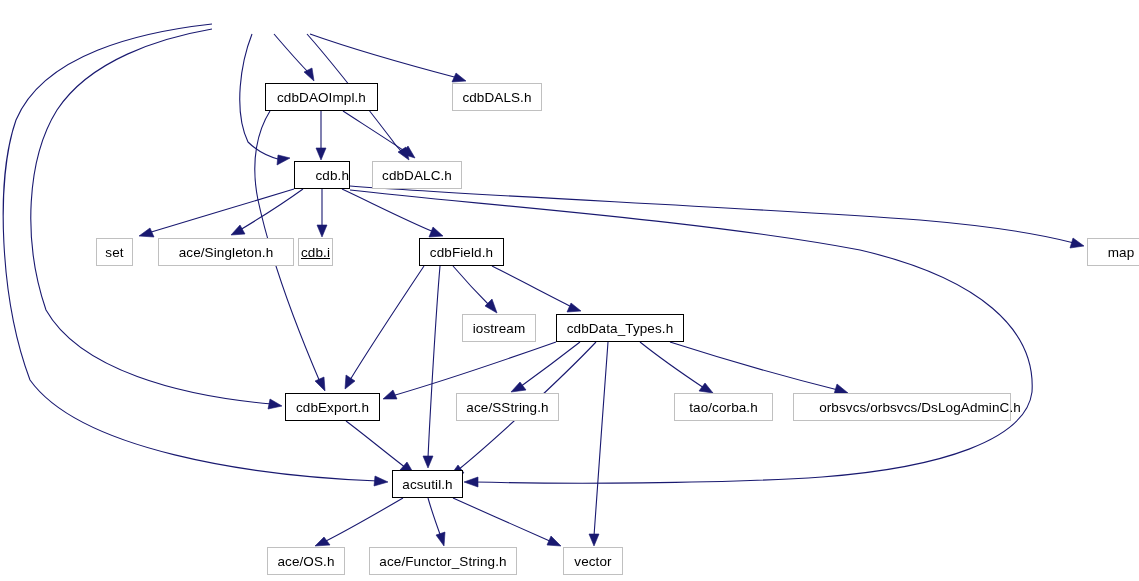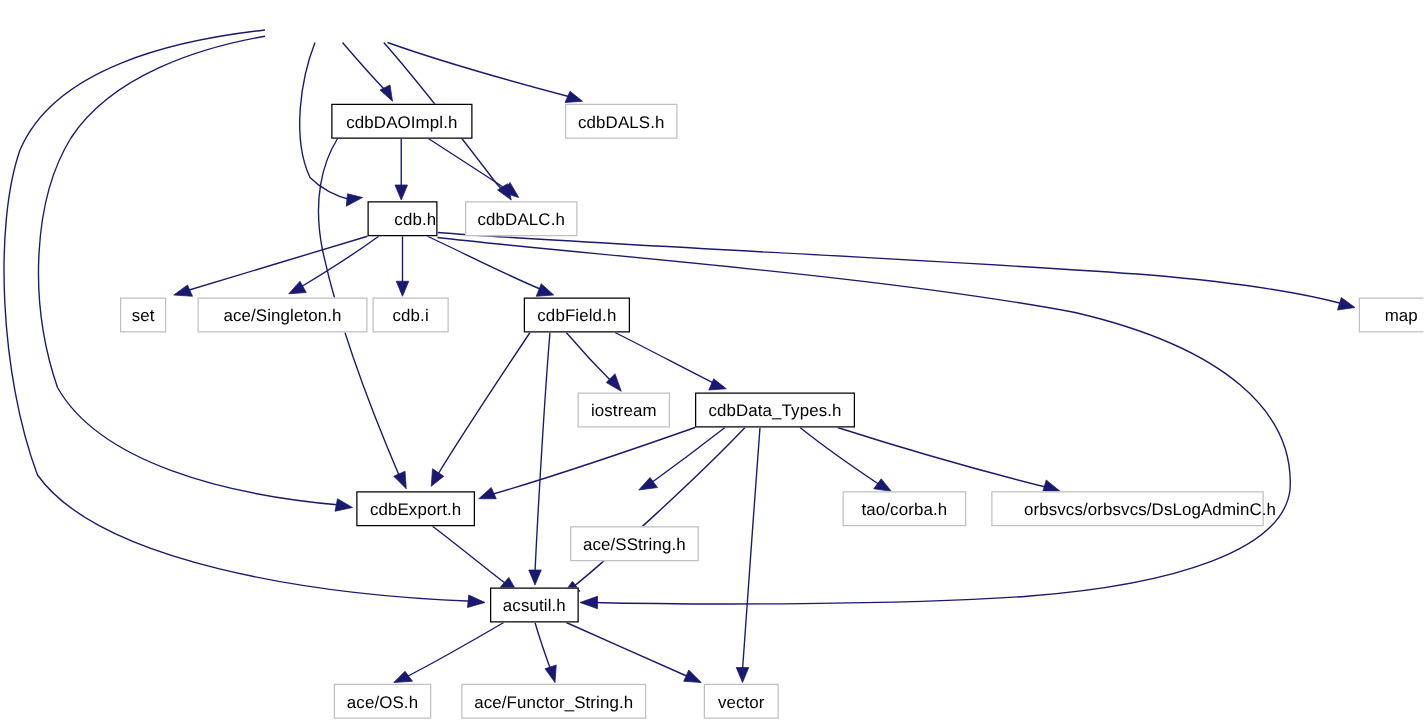--- a/index.html
+++ b/index.html
@@ -232,21 +232,21 @@
   </div>
 
   <div class="node plain" style="left:96px; top:238px; width:37px;">
     <span class="node-label">set</span>
   </div>
 
   <div class="node plain" style="left:158px; top:238px; width:136px;">
     <span class="node-label">ace/Singleton.h</span>
   </div>
 
-  <div class="node plain" style="left:298px; top:238px; width:61px;">
+  <div class="node plain" style="left:298px; top:238px; width:35px;text-decoration:underline;">
     <span class="node-label">cdb.i</span>
   </div>
 
   <div class="node solid" style="left:419px; top:238px; width:85px;">
     <span class="node-label">cdbField.h</span>
   </div>
 
   <div class="node plain" style="left:1087px; top:238px; width:68px;">
     <span class="node-label">map</span>
   </div>
@@ -256,21 +256,21 @@
   </div>
 
   <div class="node solid" style="left:556px; top:314px; width:128px;">
     <span class="node-label">cdbData_Types.h</span>
   </div>
 
   <div class="node solid" style="left:285px; top:393px; width:95px;">
     <span class="node-label">cdbExport.h</span>
   </div>
 
-  <div class="node plain" style="left:456px; top:393px; width:103px;margin-top:28px;">
+  <div class="node plain" style="left:456px; top:393px; width:103px;">
     <span class="node-label">ace/SString.h</span>
   </div>
 
   <div class="node plain" style="left:674px; top:393px; width:99px;">
     <span class="node-label">tao/corba.h</span>
   </div>
 
   <div class="node plain" style="left:793px; top:393px; width:218px;padding-left:36px;">
     <span class="node-label">orbsvcs/orbsvcs/DsLogAdminC.h</span>
   </div>

